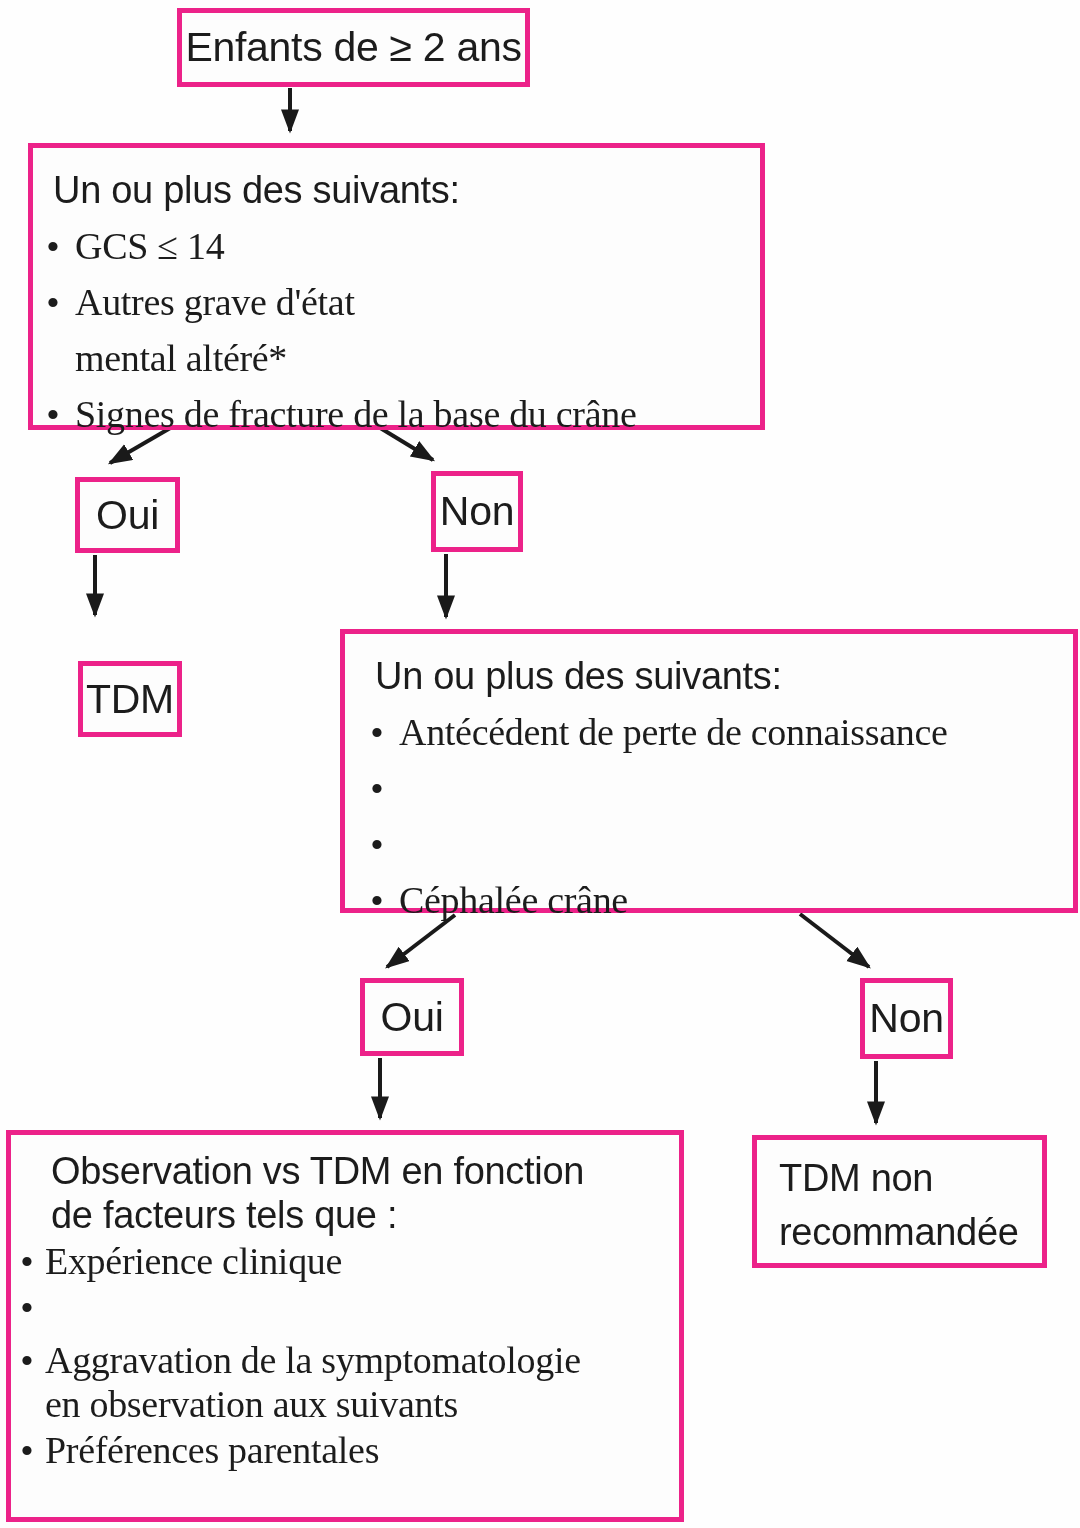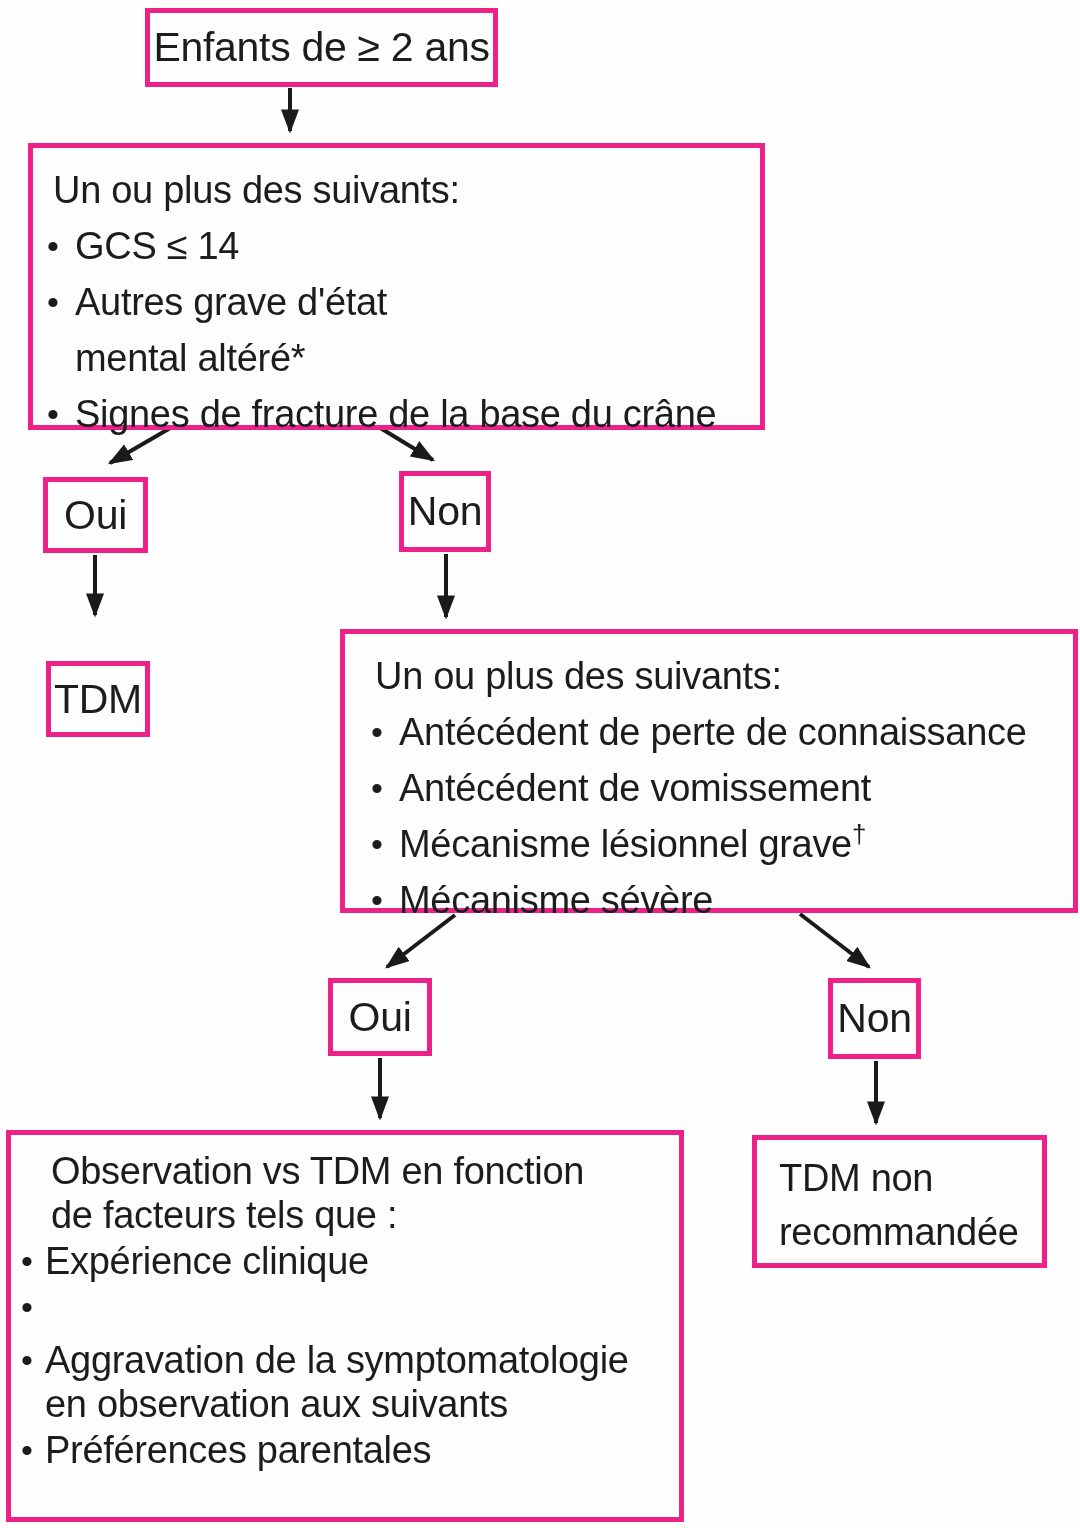--- a/index.html
+++ b/index.html
@@ -34,39 +34,41 @@
     background:var(--boxbg);
     color:var(--text);
   }
   .label-node{
     display:flex;
     align-items:center;
     justify-content:center;
     text-align:left;
     font-size:41px;
     letter-spacing:-0.3px;
+    margin-left:32px;
   }
   .criteria{
     font-size:38px;
     line-height:56px;
     letter-spacing:-0.3px;
   }
   .criteria .title{white-space:pre-line;}
   .bullet{
     display:flex;
     align-items:flex-start;
   }
   .bullet .dot{
     flex:0 0 auto;
     width:28px;
     text-align:left;
     font-size:34px;
   }
   .bullet .bt{
     white-space:pre-line;
+    font-family:Liberation Serif, serif;
   }
   sup.dagger{
     font-size:26px;
     line-height:0;
     vertical-align:super;
   }
   
   .n-start{left:145px;top:8px;width:353px;height:79px;}
   .n-criteria1{left:28px;top:143px;width:737px;height:287px;padding:14px 14px 10px 20px;}
   .n-criteria1 .bullet{margin-left:-6px;}
@@ -156,29 +158,27 @@
   </div>
 
   <div class="node criteria n-criteria2">
     <div class="title">Un ou plus des suivants:</div>
     <div class="bullet">
       <span class="dot">•</span>
       <span class="bt">Antécédent de perte de connaissance</span>
     </div>
     <div class="bullet">
       <span class="dot">•</span>
-      <span class="bt">Antécédent de vomissement</span>
-    </div>
-    <div class="bullet">
-      <span class="dot">•</span>
-      <span class="bt"><span>Mécanisme lésionnel grave</span><sup class="dagger">†</sup></span>
-    </div>
-    <div class="bullet">
-      <span class="dot">•</span>
-      <span class="bt">Mécanisme sévère</span>
+    </div>
+    <div class="bullet">
+      <span class="dot">•</span>
+    </div>
+    <div class="bullet">
+      <span class="dot">•</span>
+      <span class="bt">Céphalée crâne</span>
     </div>
   </div>
 
   <div class="node label-node n-oui2">
     <span>Oui</span>
   </div>
 
   <div class="node label-node n-non2">
     <span>Non</span>
   </div>

